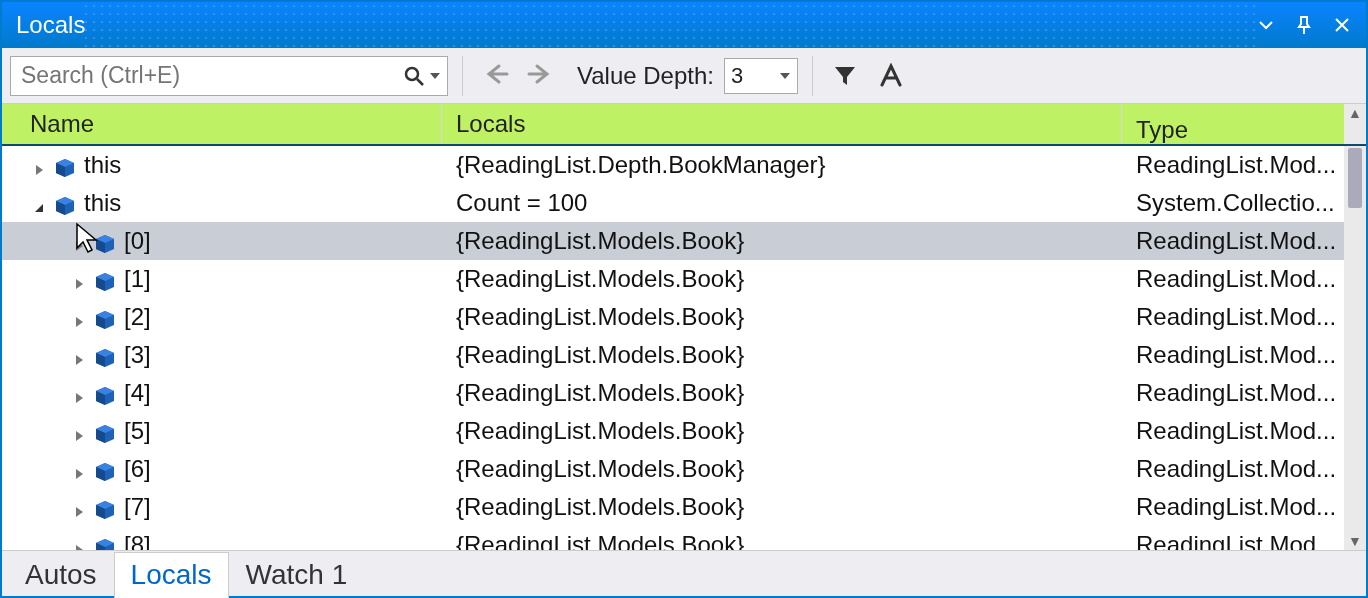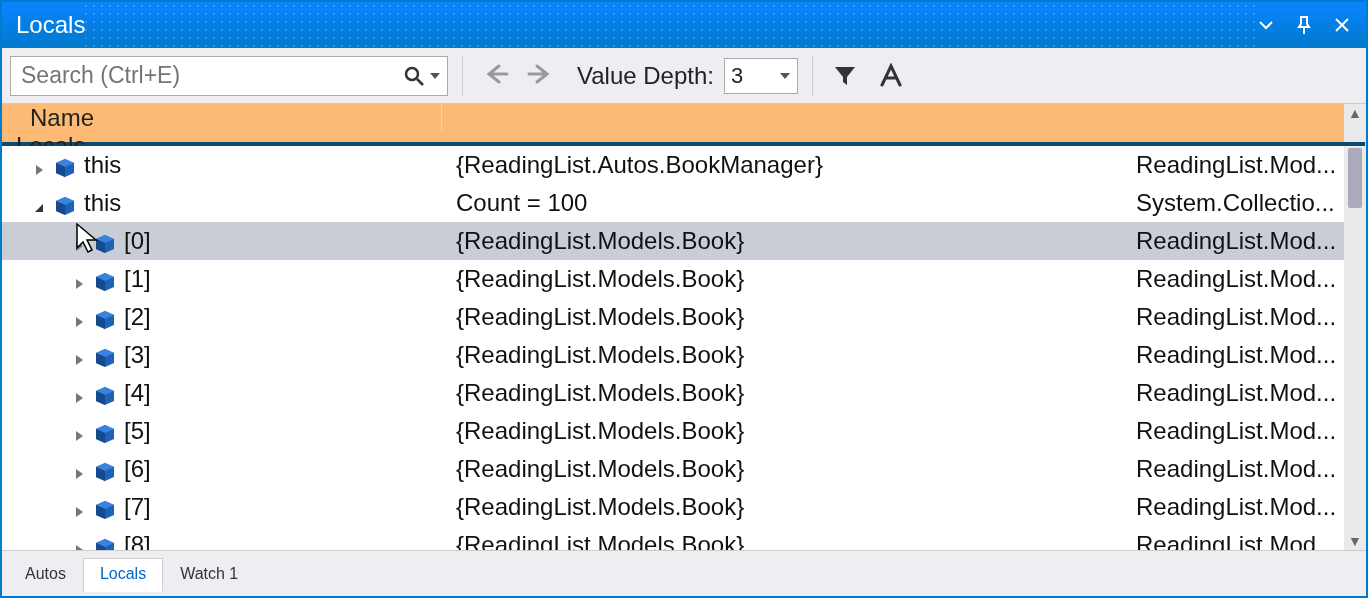--- a/index.html
+++ b/index.html
@@ -83,26 +83,25 @@
     width:74px; height:36px; background:#fff; border:1px solid #aaa;
     display:flex; align-items:center; justify-content:space-between;
     padding:0 6px; font-size:22px; color:#222;
   }
   .iconbtn { width:36px; height:36px; display:flex; align-items:center; justify-content:center;}
   .funnel svg, .textA svg { fill:#333; }
   
   .headers {
     height: 42px;
     display:flex;
-    background:#fdba74;
+    background:#bef264;
     font-size: 24px;
     color:#222;
-    border-bottom:4px solid #0c4a6e;
+    border-bottom:2px solid #0c4a6e;
     position:relative;
-    flex-direction:column;
   }
   .col-name { width: 440px; padding-left:28px; display:flex; align-items:center; border-right:1px solid #d8d8d8;}
   .col-value { flex:1; padding-left:14px; display:flex; align-items:center; border-right:1px solid #d8d8d8;}
   .col-type { width: 244px; padding-left:14px; display:flex; align-items:flex-end;}
   .scrolltrack {
     position:absolute; right:0; top:0; bottom:0; width:22px;
     background:#eaeaea;
     display:flex; flex-direction:column; align-items:center; justify-content:space-between;
   }
   .scrolltrack .arrow{ font-size:14px; color:#666; line-height:1; padding:2px 0;}
@@ -151,23 +150,23 @@
     position:absolute;
     left:72px; top:76px;
     z-index:5;
     pointer-events:none;
   }
   
   .tabs {
     height: 46px;
     background:#eeeef2;
     border-top:1px solid #ccc;
-    display:flex; align-items:center;
+    display:flex; align-items:flex-start;
     padding-left:6px;
-    font-size:16px;
+    font-size:28px;
   }
   .tab {
     padding:6px 16px 8px 16px;
     color:#333;
     border:1px solid transparent;
     position:relative;
     top:1px;
   }
   .tab.active {
     background:#fff;
@@ -282,21 +281,21 @@
           </span>
           <span class="cube">
             <svg width="22" height="22" viewBox="0 0 22 22">
               <path d="M11 2 L20 6 L20 16 L11 20 L2 16 L2 6 Z" fill="#1e62b8"></path>
               <path d="M11 2 L20 6 L11 10 L2 6 Z" fill="#3a82e0"></path>
               <path d="M11 10 L11 20 L2 16 L2 6 Z" fill="#154a8c"></path>
             </svg>
           </span>
           <span>this</span>
         </div>
-        <div class="cvalue">{ReadingList.Autos.BookManager}</div>
+        <div class="cvalue">{ReadingList.Depth.BookManager}</div>
         <div class="ctype">ReadingList.Mod...</div>
       </div>
       <div class="row">
         <div class="cname">
           <span class="indent" style="width:28px"></span>
           <span class="tri">
             <svg width="12" height="12" viewBox="0 0 12 12">
               <path d="M10 10 L10 2 L2 10 Z" fill="#333"></path>
             </svg>
           </span>

